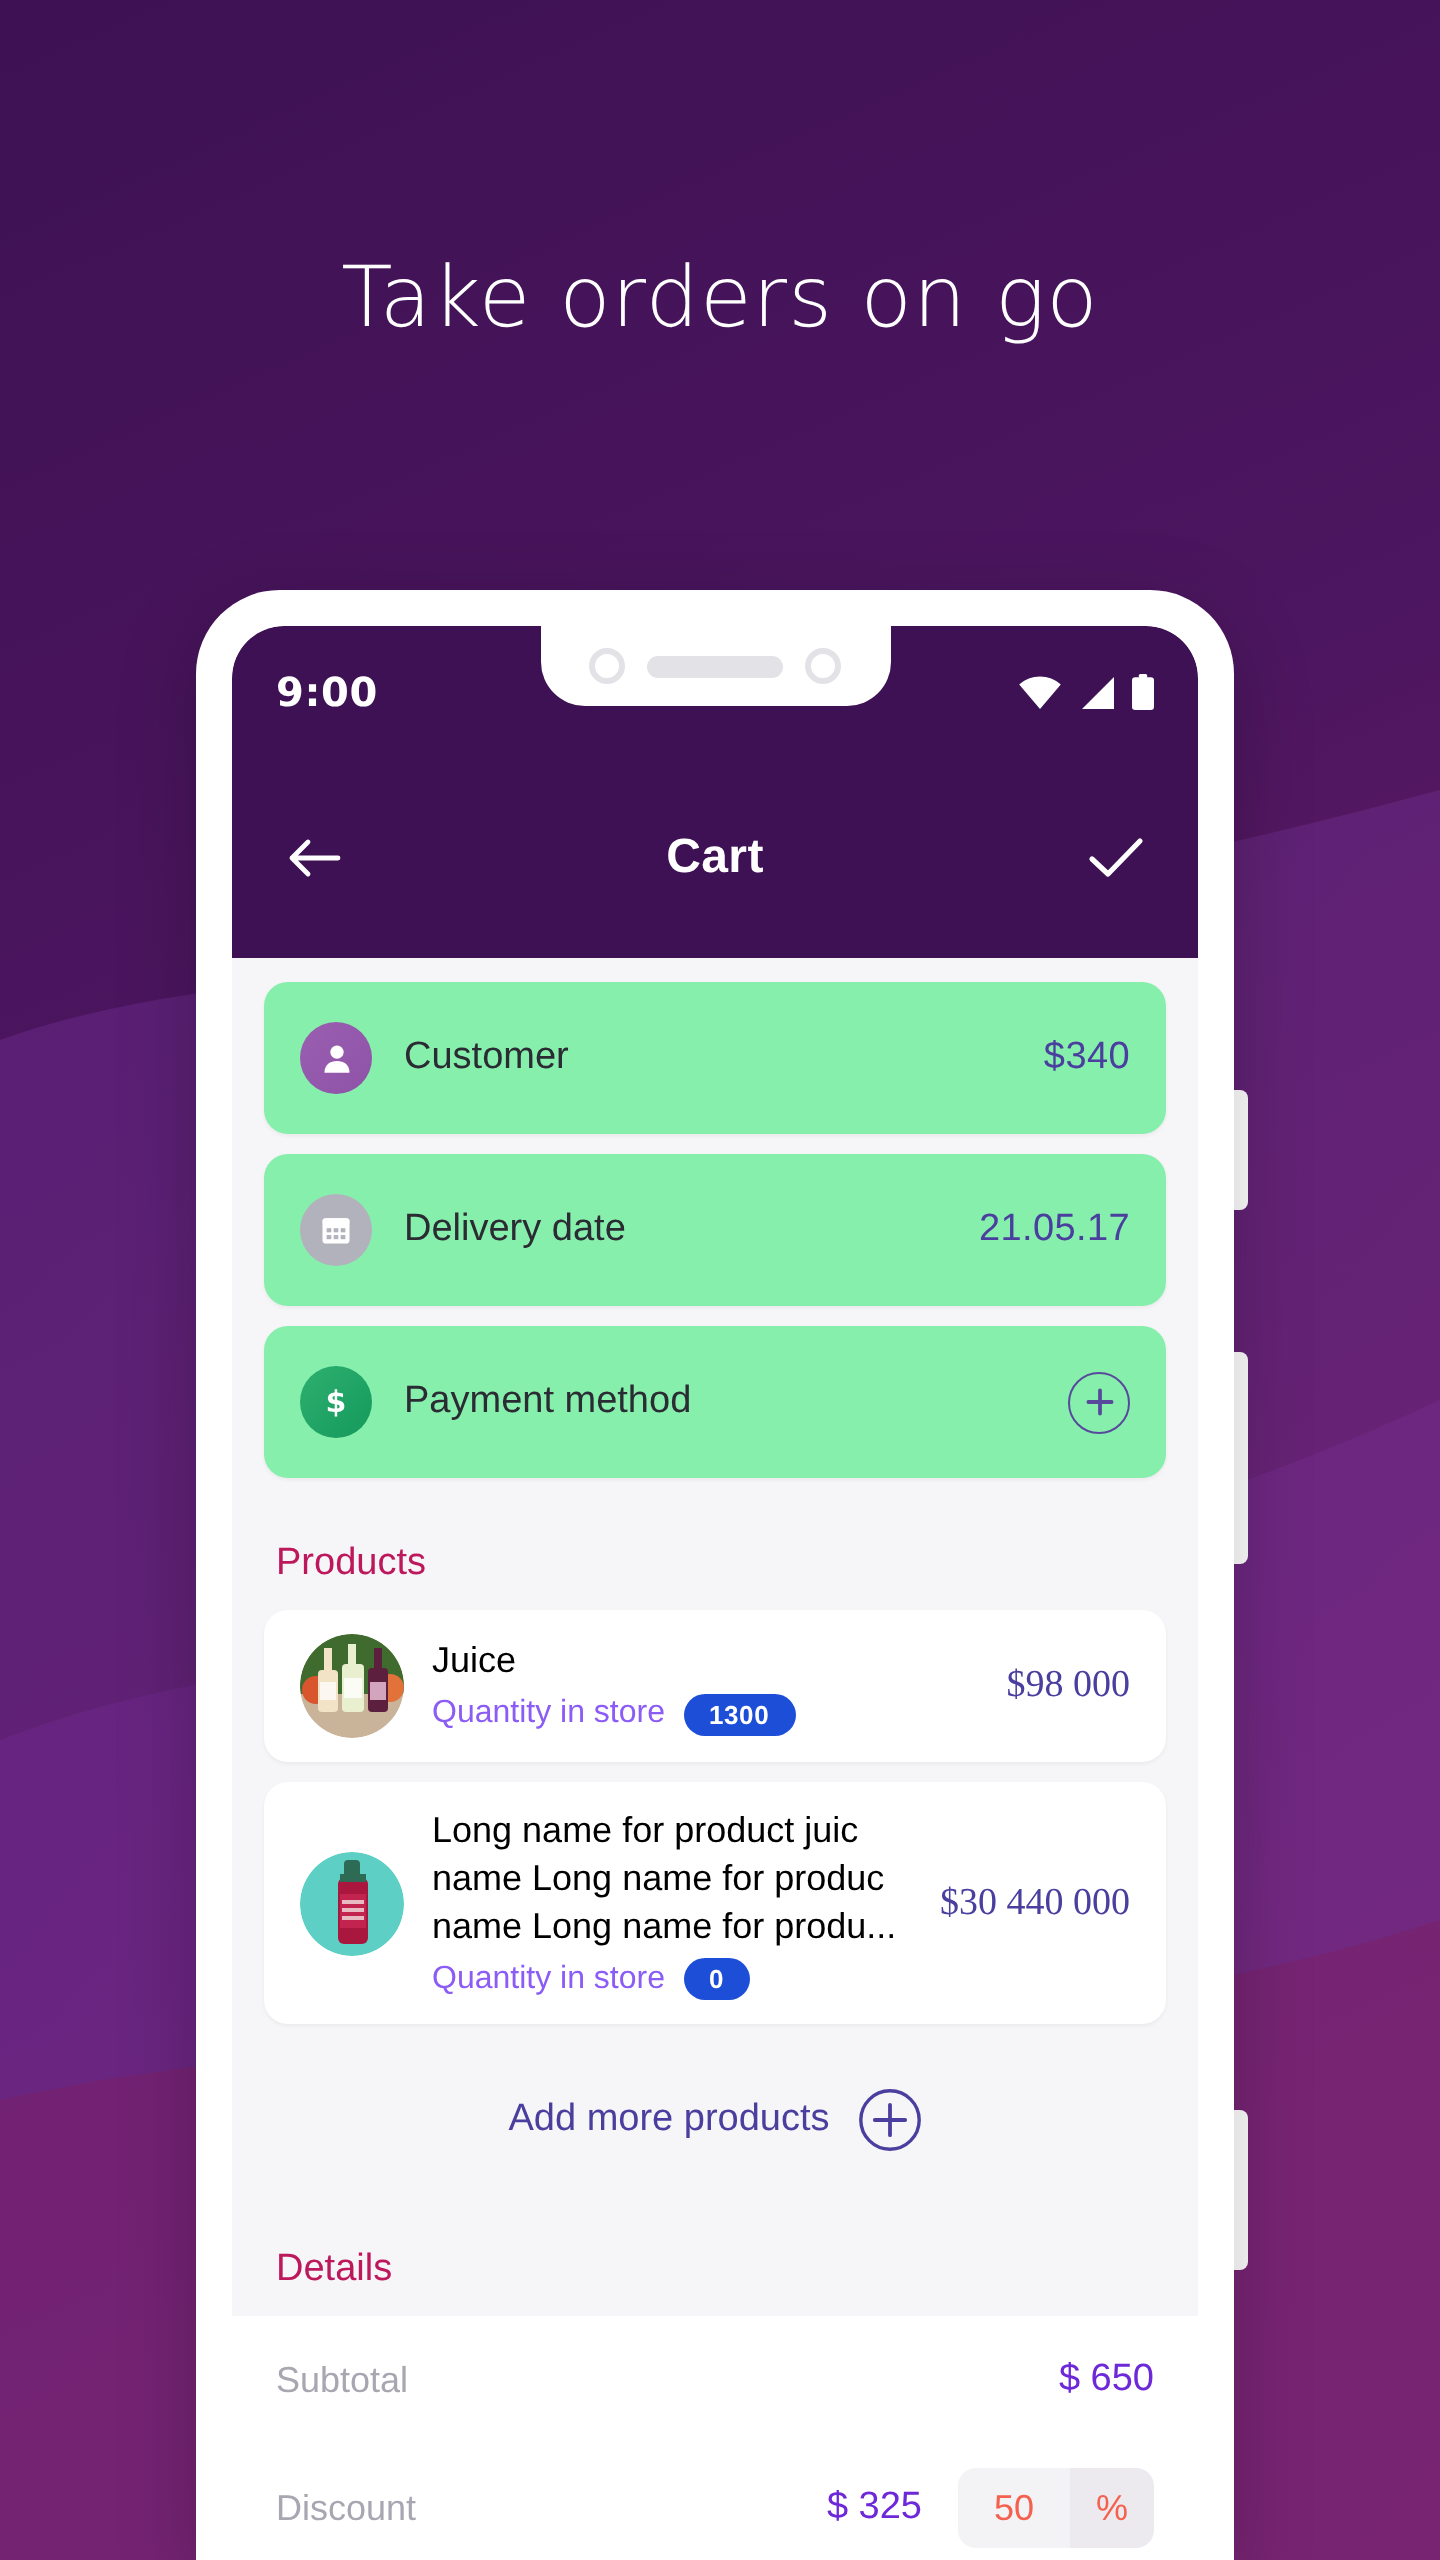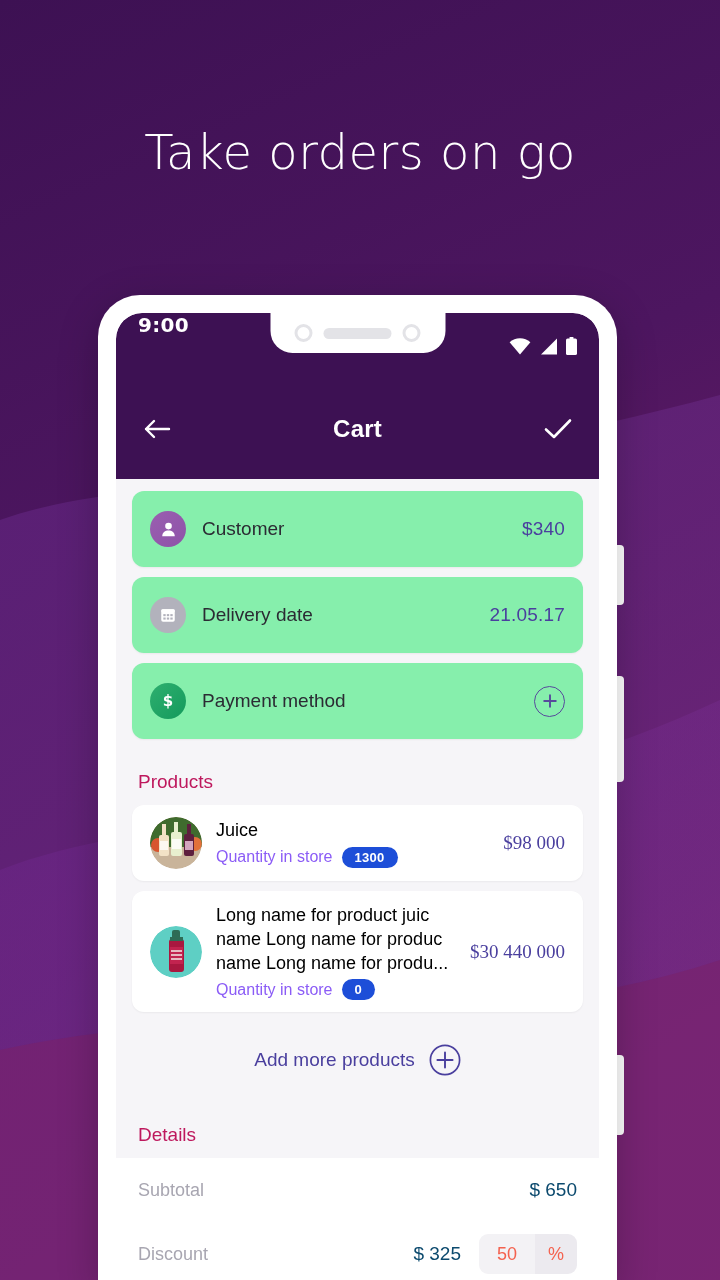--- a/index.html
+++ b/index.html
@@ -13,21 +13,21 @@
 
   
   #bg { position:absolute; inset:0; z-index:0; }
 
   
   .headline {
     position:absolute;
     top:124px; left:0; width:720px;
     text-align:center;
     color:#ffffff;
-    font-size:48px;
+    font-size:42px;
     font-weight:300;
     letter-spacing:0.5px;
     z-index:2;
     font-family:"DejaVu Sans", sans-serif;
   }
 
   
   .phone {
     position:absolute;
     left:98px; top:295px;
@@ -62,20 +62,21 @@
   .appbar {
     position:relative;
     height:166px;
     background:#3d1153;
     border-radius:26px 26px 0 0;
   }
   .statusbar {
     position:relative;
     height:66px;
     display:flex;
+    align-items:center;
     padding:0 22px;
     gap:44px;
   }
   .clock {
     color:#fff; font-size:20px; font-weight:700;
     letter-spacing:.3px;
     font-family:"DejaVu Sans", sans-serif;
   }
   .status-icons {
     margin-left:auto;
@@ -223,21 +224,21 @@
   .addmore span { color:#4a3f9e; font-size:19px; }
 
   
   .details-wrap { background:#ffffff; }
   .detail-row {
     display:flex; align-items:center;
     padding:0 22px;
     height:64px;
   }
   .d-label { font-size:18px; color:#a8a6b1; }
-  .d-value { margin-left:auto; font-size:19px; color:#0c4a6e; }
+  .d-value { margin-left:auto; font-size:19px; color:#6d28d9; }
   .chip {
     margin-left:18px;
     display:flex; align-items:stretch;
     border-radius:9px; overflow:hidden;
     height:40px;
   }
   .chip .num {
     background:#f3f2f5;
     color:#f4624f;
     font-size:18px;

